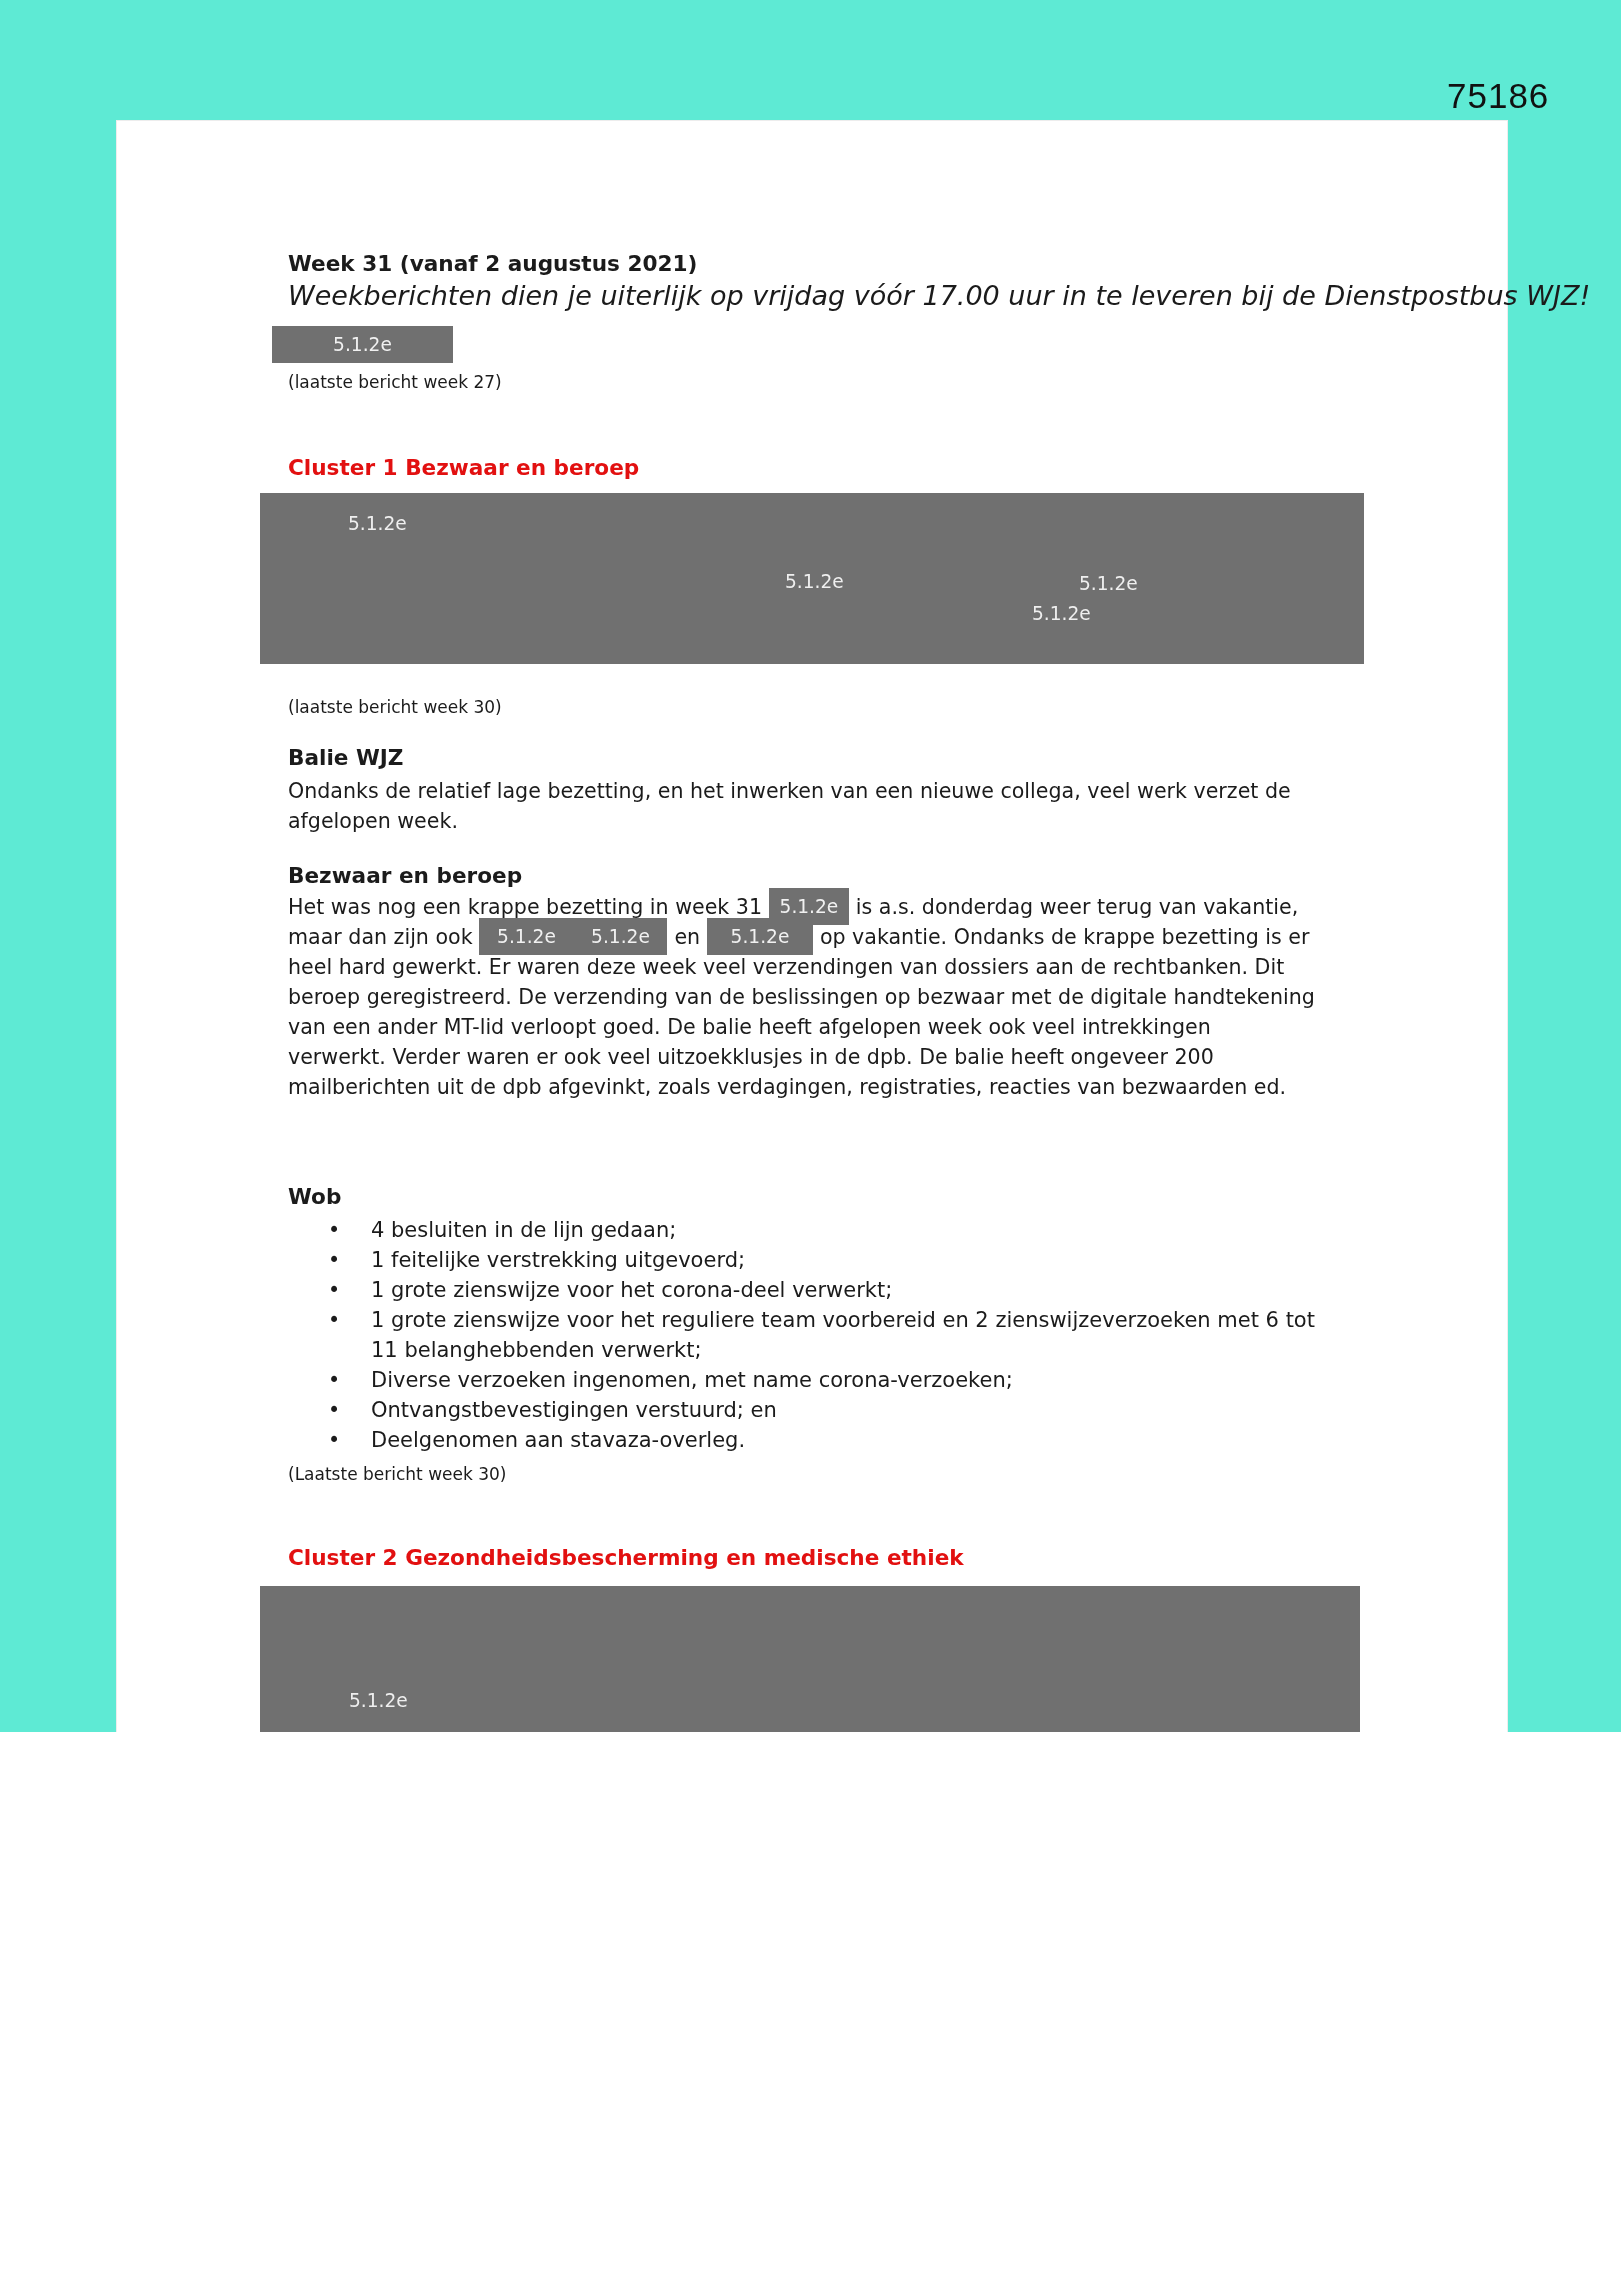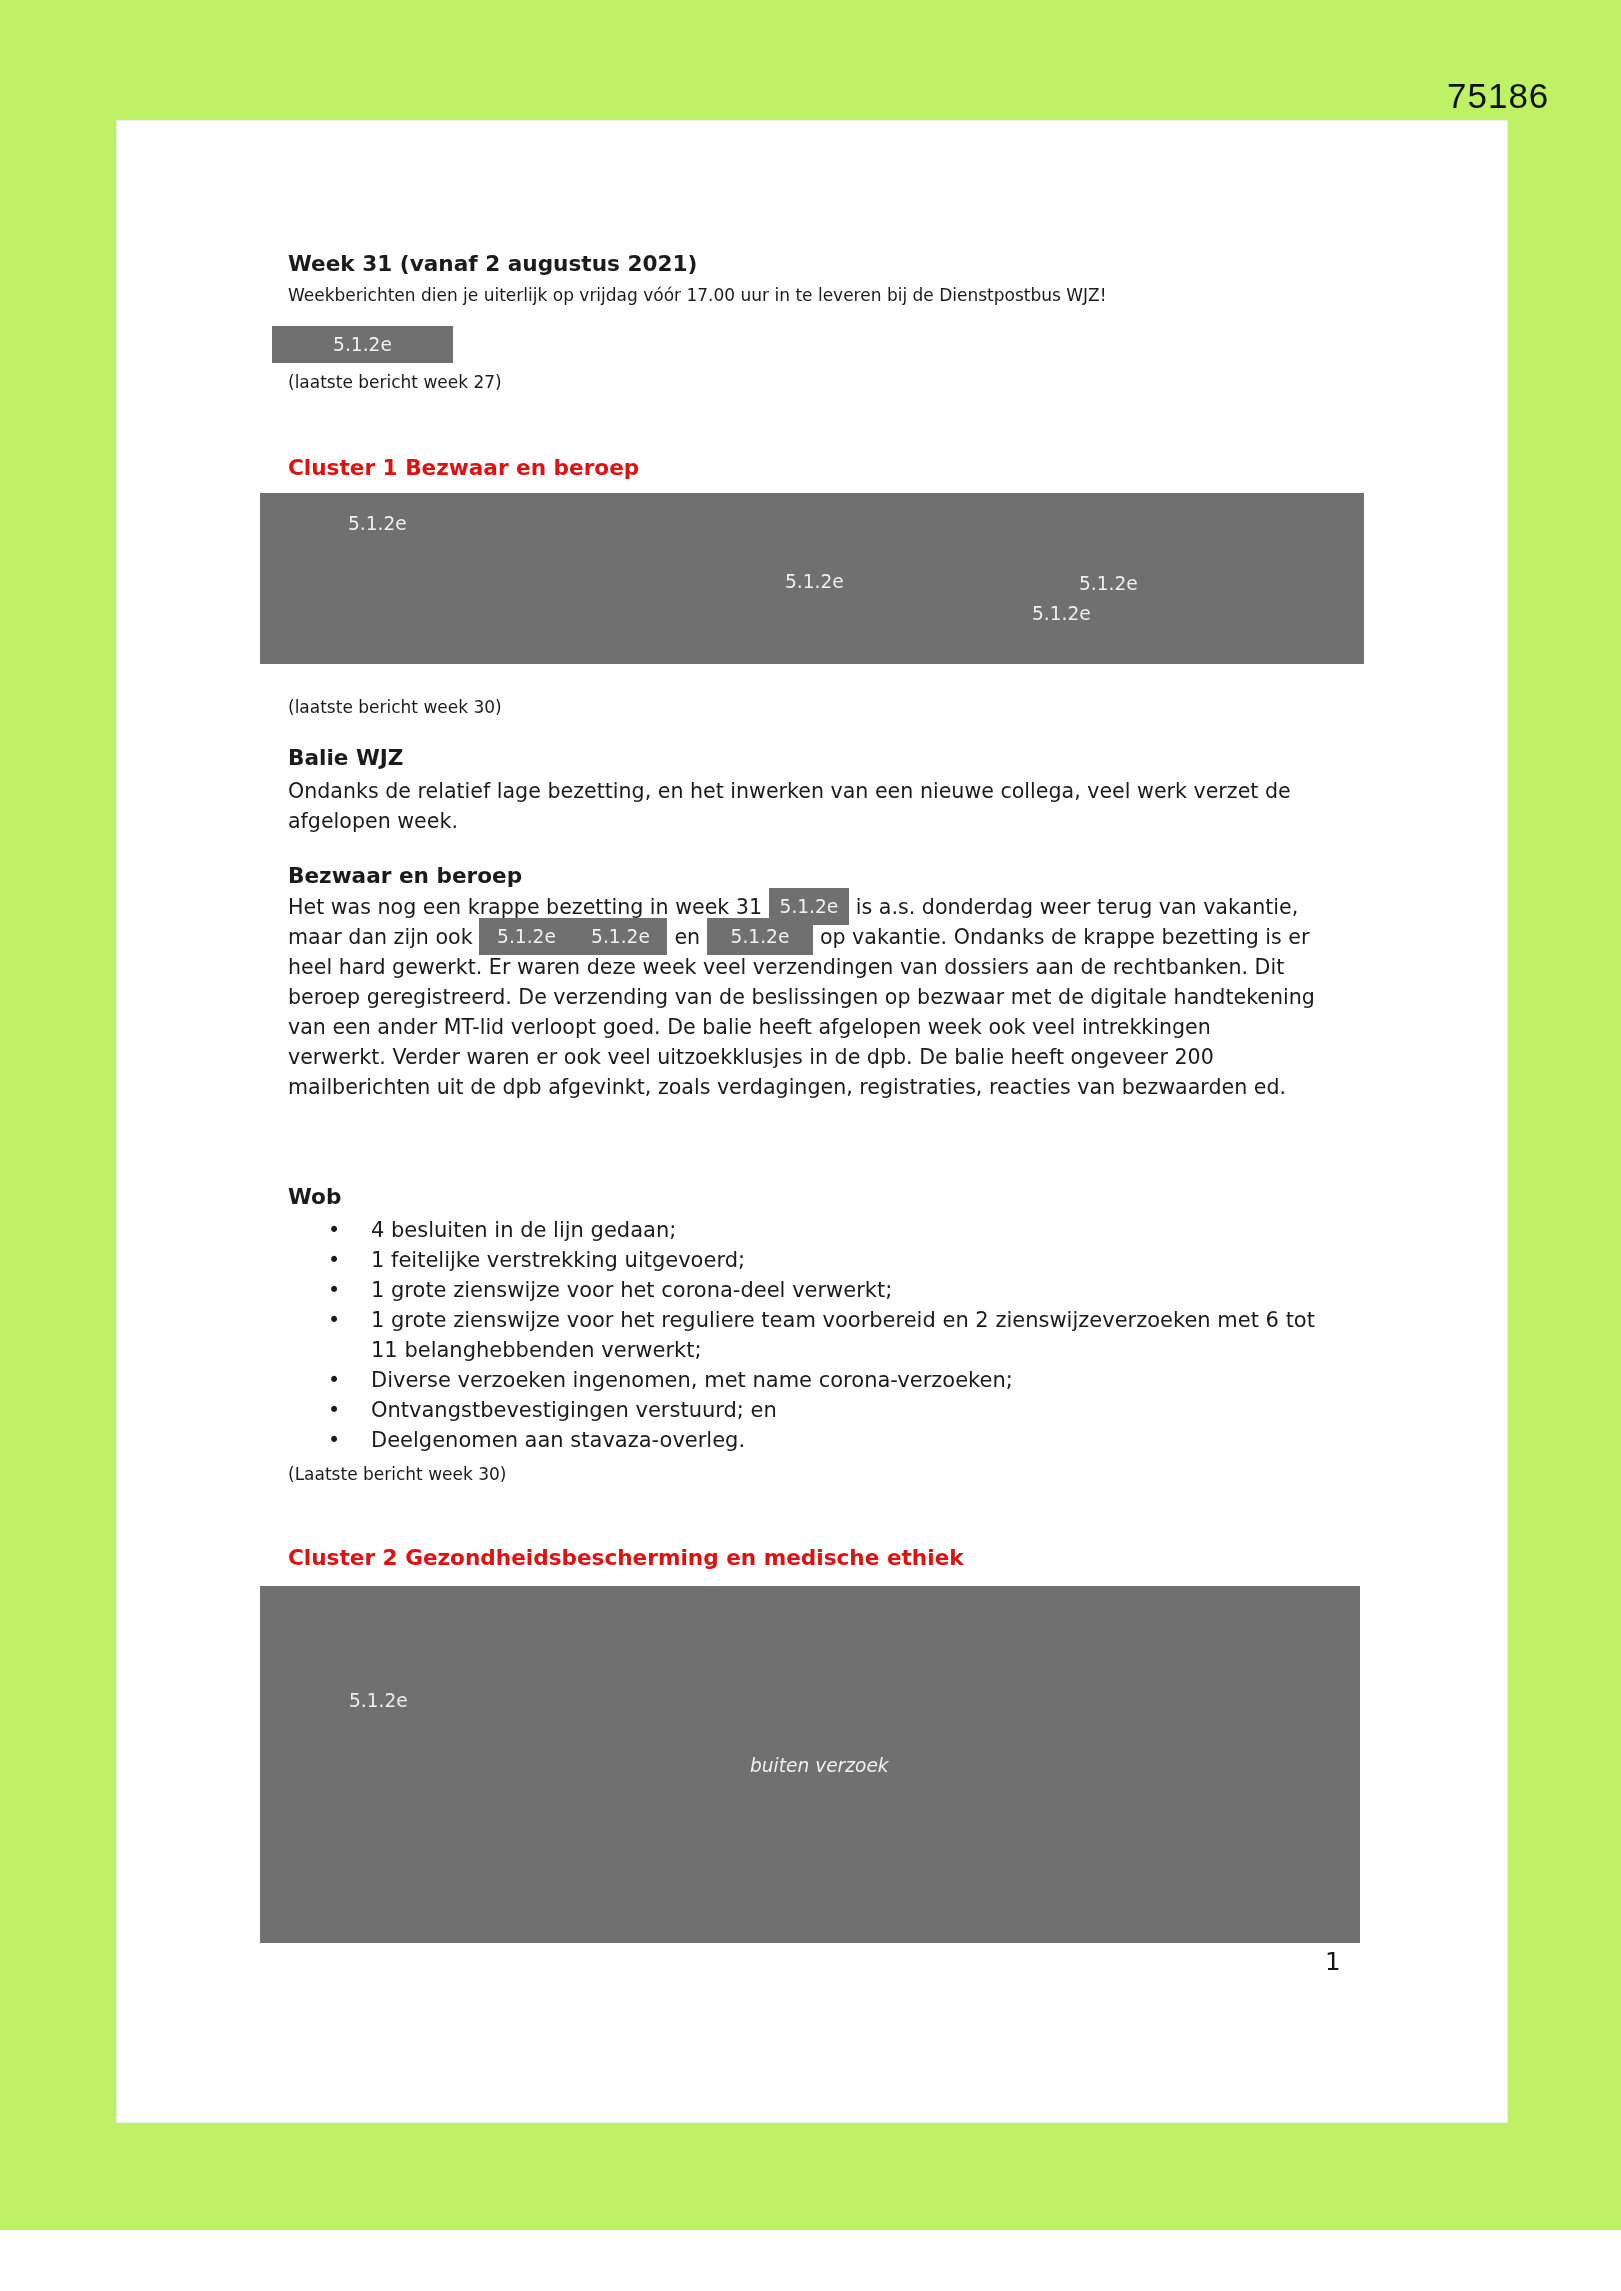--- a/index.html
+++ b/index.html
@@ -1,36 +1,36 @@
 <!DOCTYPE html>
 <html><head>
 <meta charset="utf-8">
 <style>
   html,body { margin:0; padding:0; background:#ffffff; }
   .canvas {
-    position:relative; width:1621px; height:2230px; background:#bef264;
+    position:relative; width:1621px; height:1732px; background:#5eead4;
     font-family:"DejaVu Sans", sans-serif; color:#1b1b1b; overflow:hidden;
   }
   .page-sheet {
     position:absolute; left:116px; top:120px; width:1390px; height:2001px;
     background:#ffffff; border:1px solid #ededed;
   }
   .abs { position:absolute; }
   .corner-number {
     position:absolute; left:1447px; top:76px;
     font-family:"Liberation Sans", sans-serif; font-size:35px; color:#111;
     letter-spacing:1px;
   }
   .page-number {
     position:absolute; left:1325px; top:1947px; font-size:24.5px; color:#161616;
   }
   .h-bold { font-weight:bold; font-size:21.6px; line-height:26.5px; }
   .h-red  { font-weight:bold; font-size:21.6px; line-height:26.5px; color:#e21010; }
   .body-text { font-size:17px; line-height:30px; }
-  .italic-line { font-size:17px; line-height:25.5px; }
+  .italic-line { font-size:27px; font-style:italic; line-height:25.5px; }
   .pline { height:30px; line-height:30px; white-space:nowrap; font-size:20.6px; }
 
   .rdx-box { background:#707070; }
   .rdx-label { color:#f1f1f1; font-size:18.6px; }
 
   .rdx-small {
     position:absolute; left:272px; top:326px; width:181px; height:37px;
     display:flex; align-items:center; justify-content:center;
   }
   .rdx-big1 { position:absolute; left:260px; top:493px;  width:1104px; height:171px; }

